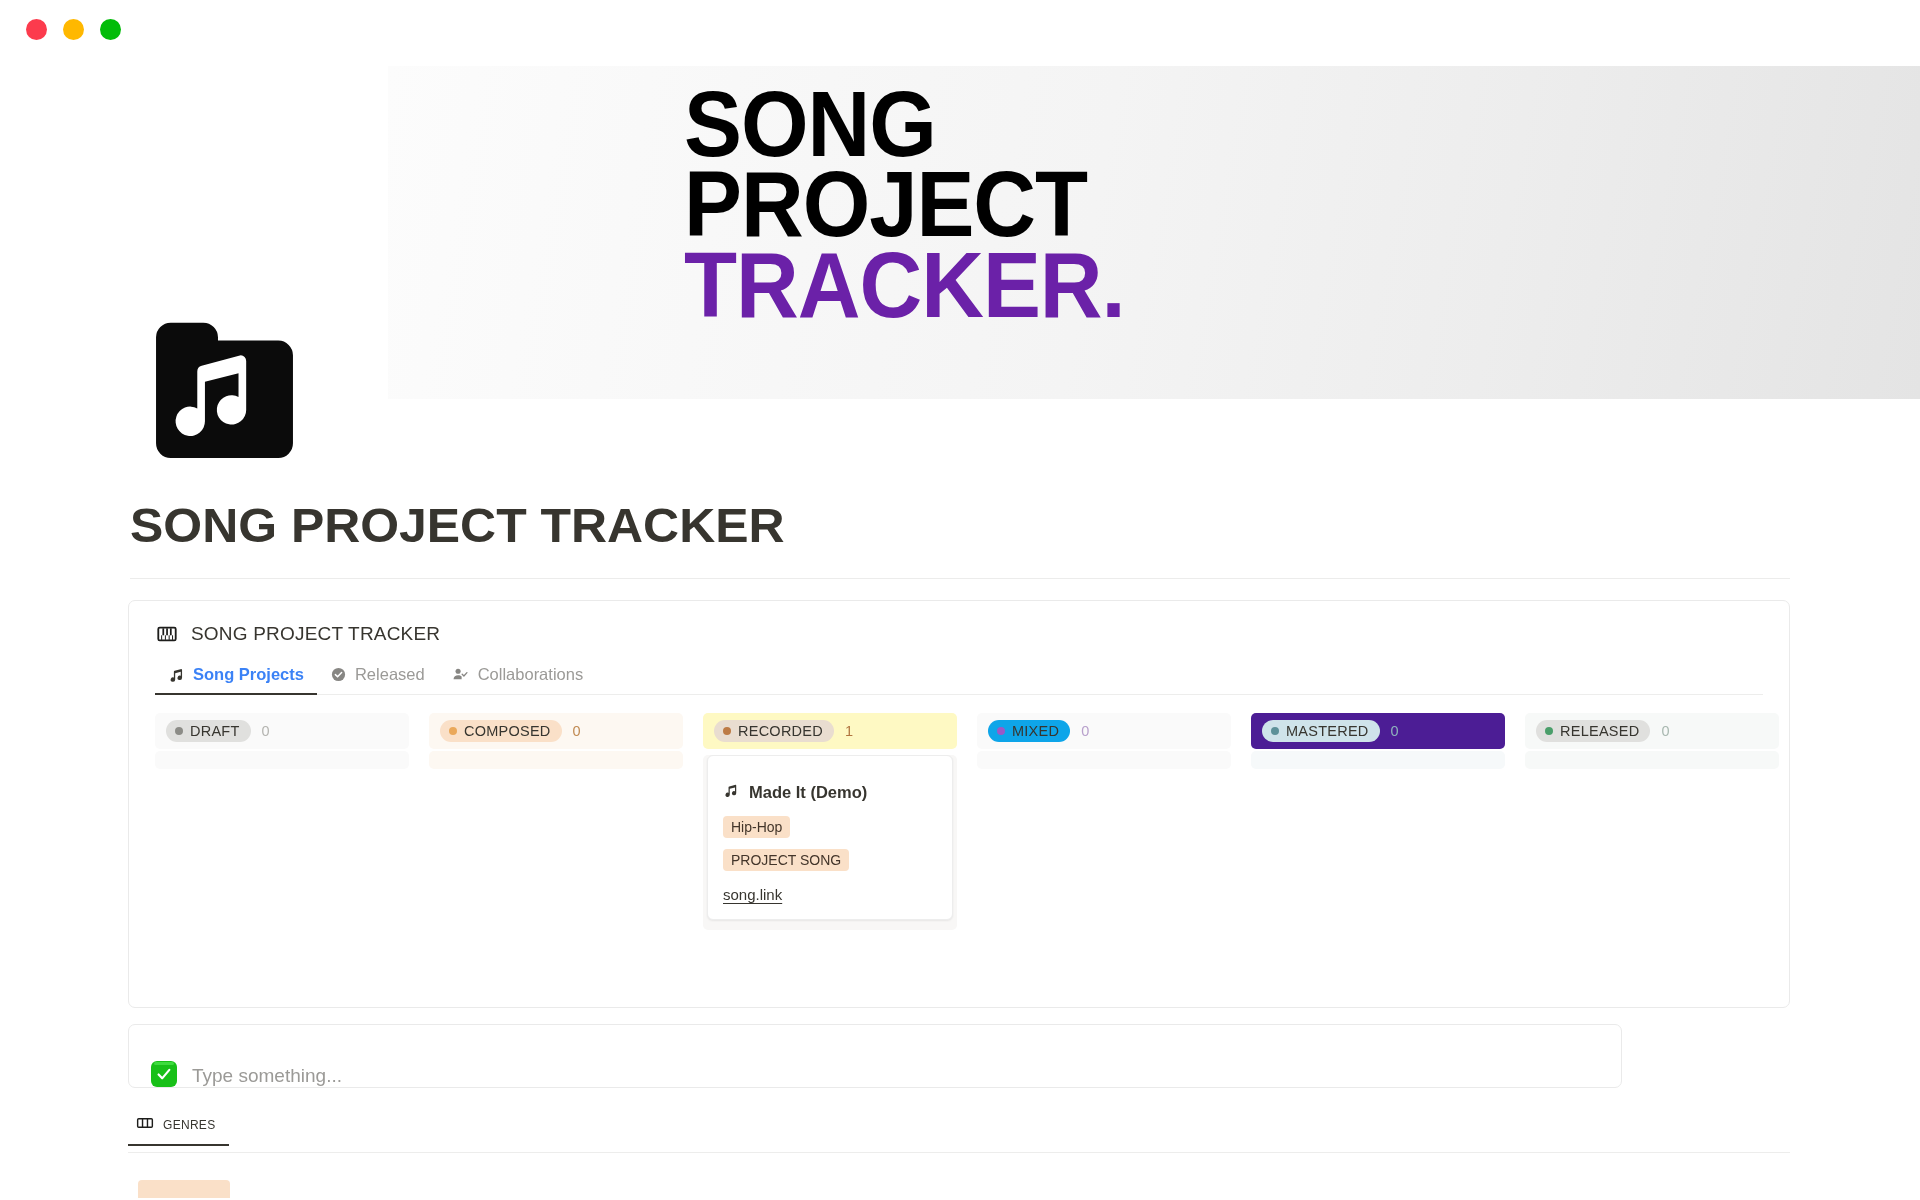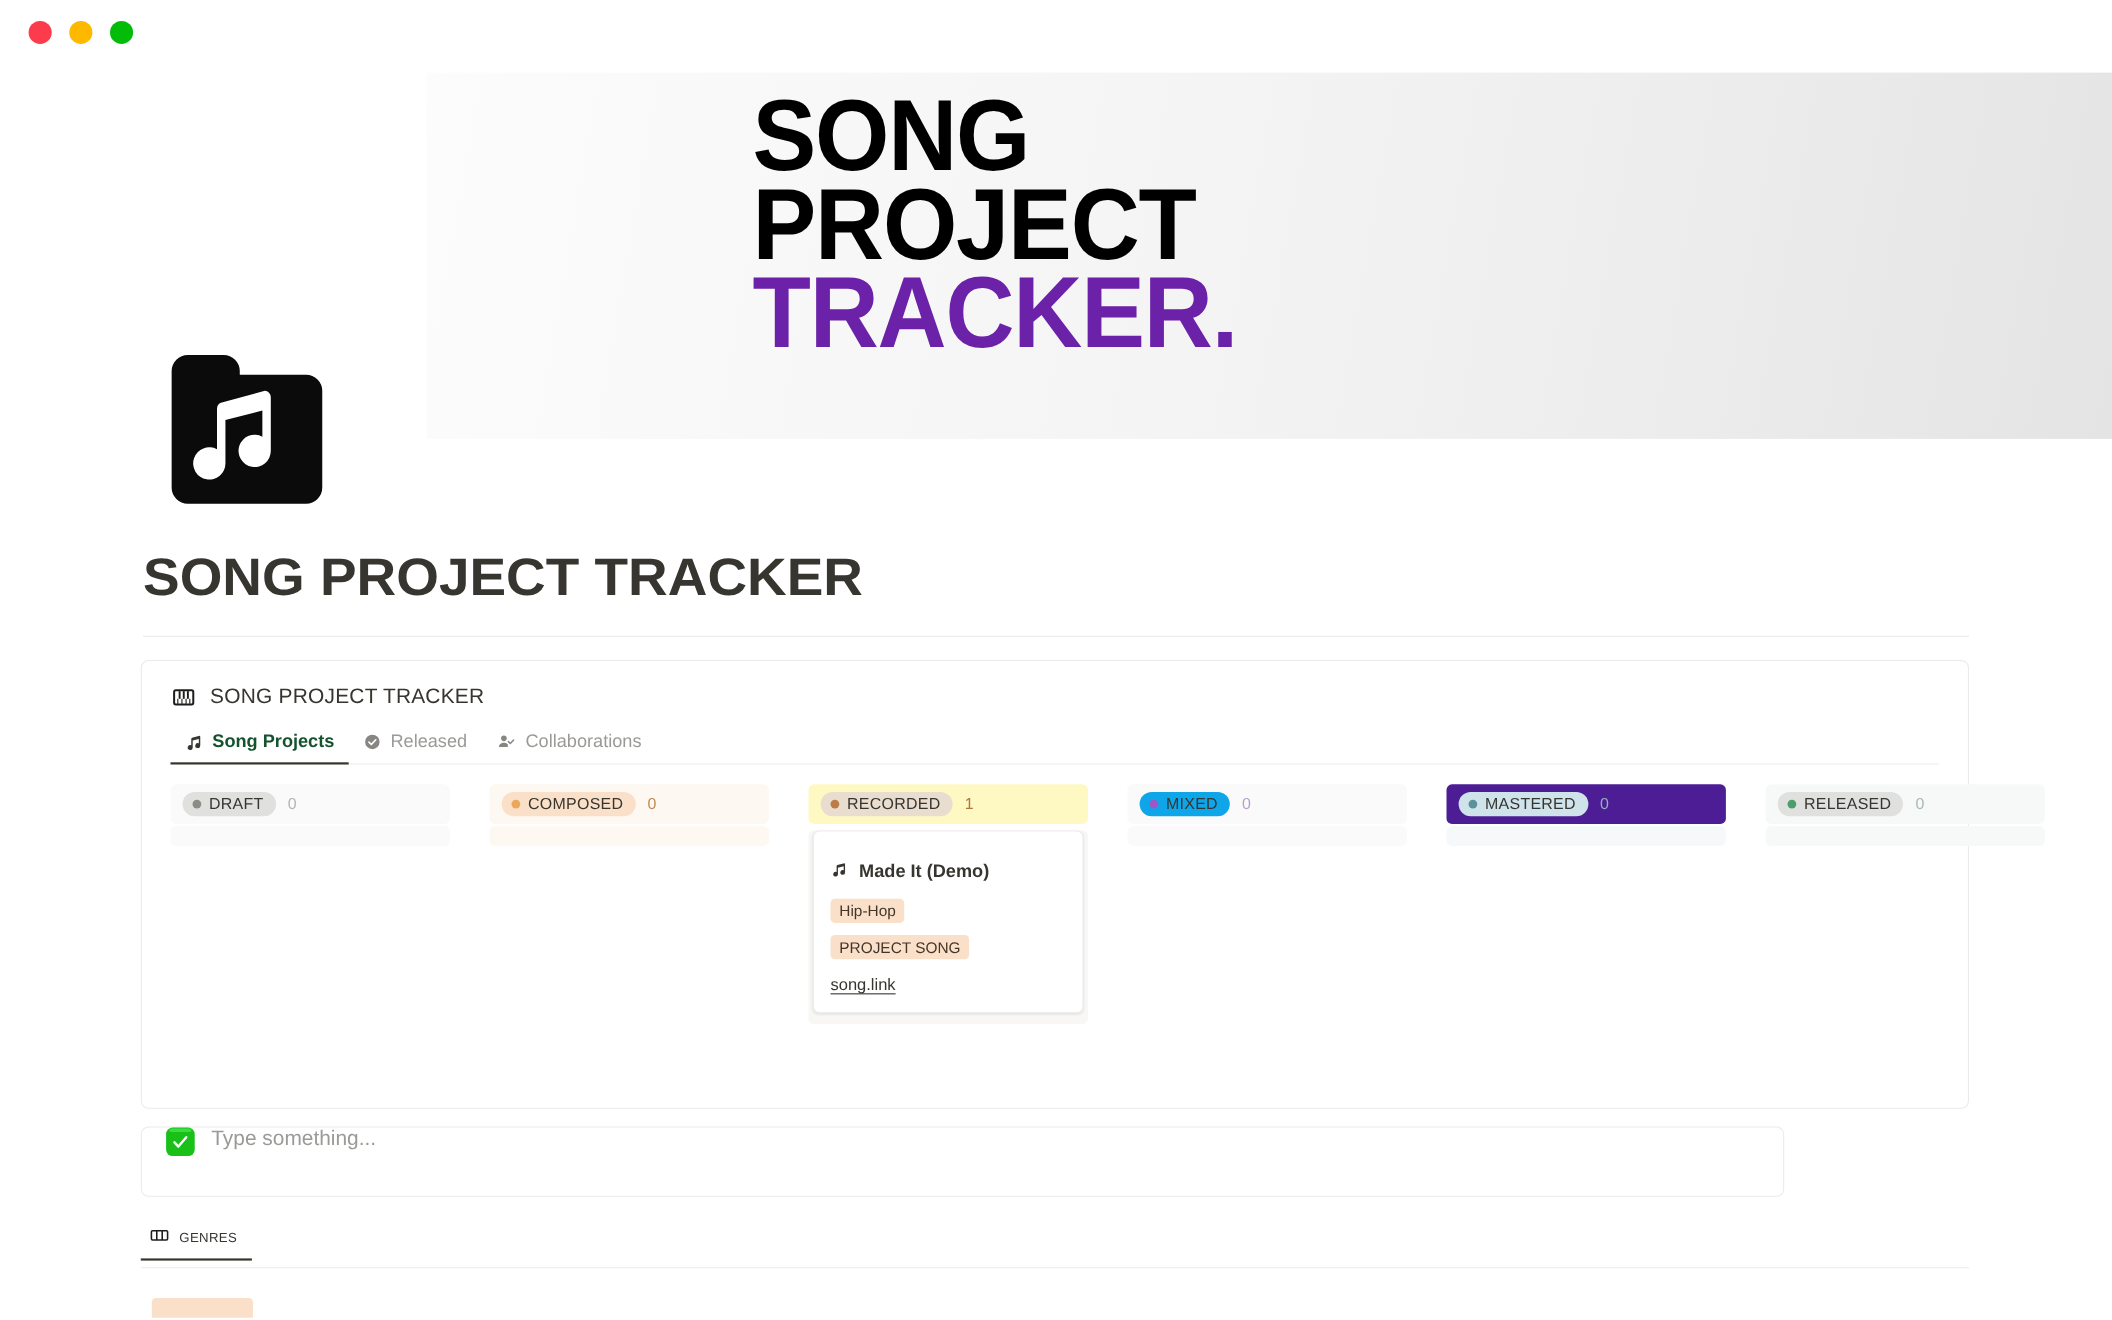--- a/index.html
+++ b/index.html
@@ -104,34 +104,34 @@
     height: 1px; background: #ededec;
   }
   .db-tab {
     display: flex; align-items: center; gap: 8px;
     padding: 6px 13px 11px 13px;
     font-size: 16.5px;
     color: #9b9a97;
     position: relative;
     cursor: pointer;
   }
-  .db-tab.active { color: #14532d; font-weight: 600; }
+  .db-tab.active { color: #3b82f6; font-weight: 600; }
   .db-tab.active:after {
     content: ""; position: absolute;
     left: 0; right: 0; bottom: 0;
     height: 2.5px; background: #37352f;
     z-index: 2;
   }
   .db-tab svg { display: block; }
 
   
   .board {
     display: flex;
     padding: 18px 26px 0 26px;
-    gap: 36px;
+    gap: 20px;
   }
   .board-col { width: 254px; flex: 0 0 254px; }
   .col-head {
     height: 36px;
     display: flex; align-items: center;
     gap: 11px;
     padding: 0 11px;
     border-radius: 5px;
   }
   .col-pill {
@@ -182,21 +182,21 @@
   }
 
   
   .input-row {
     position: absolute;
     left: 128px; top: 1024px;
     width: 1494px; height: 64px;
     border: 1px solid #eaeaea;
     border-radius: 7px;
     background: #ffffff;
-    display: flex; align-items: flex-start;
+    display: flex; align-items: flex-end;
     padding-left: 22px;
     gap: 15px;
   }
   .check-emoji {
     width: 26px; height: 26px;
     border-radius: 6px;
     background: #18c018;
     display: flex; align-items: center; justify-content: center;
     flex: 0 0 26px;
     position: relative;

